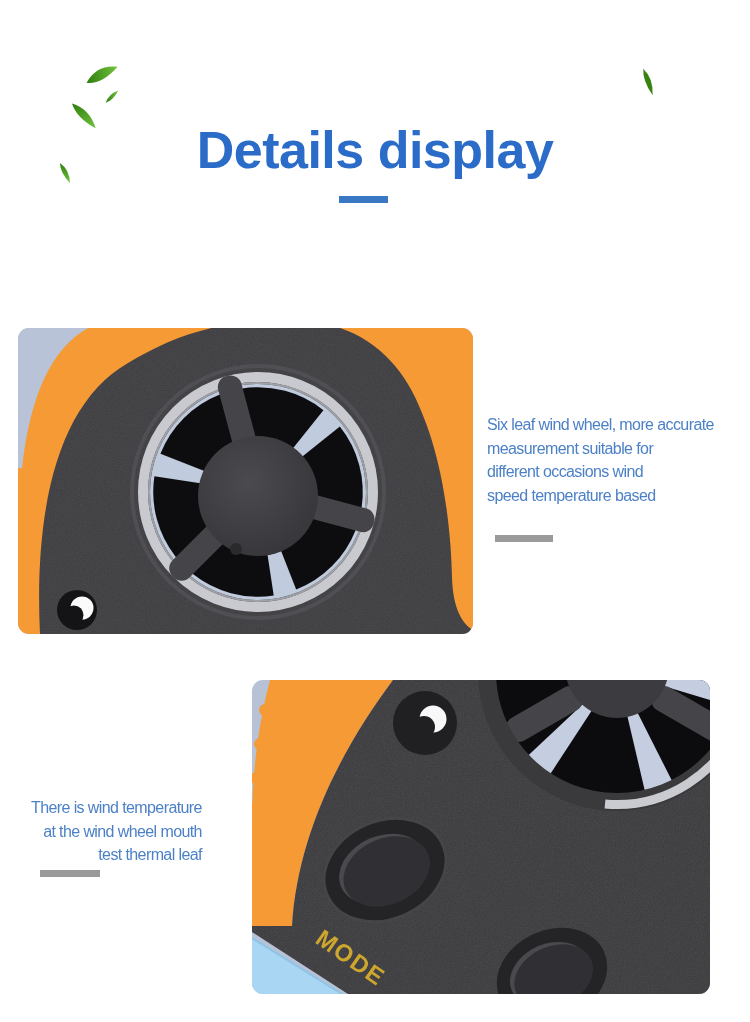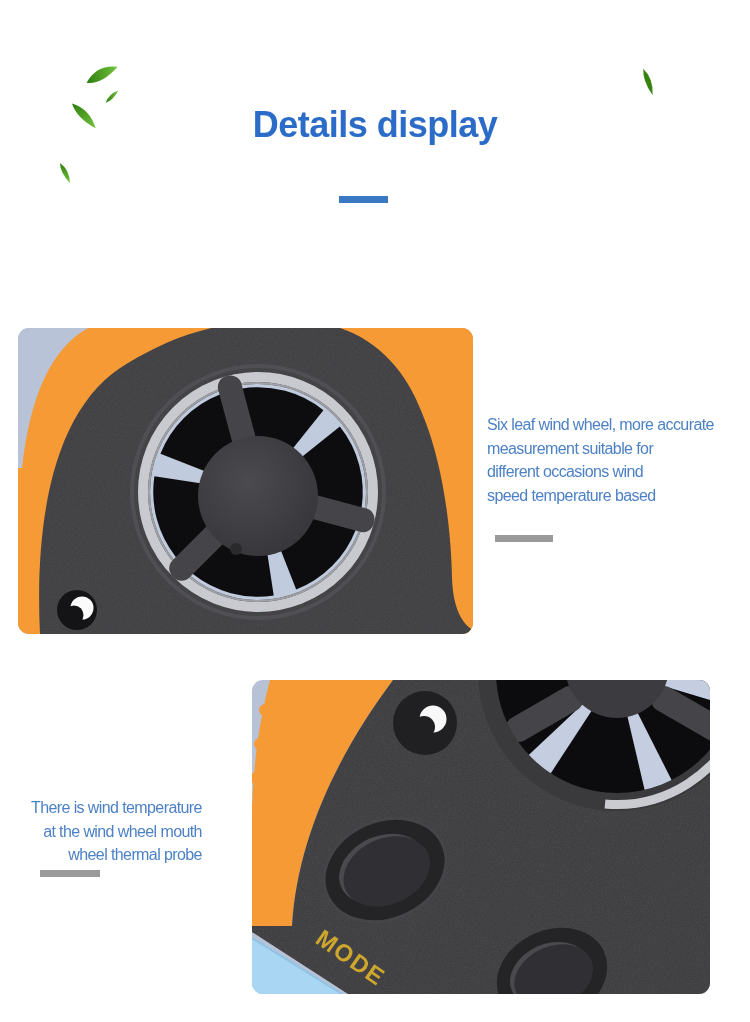--- a/index.html
+++ b/index.html
@@ -2,22 +2,22 @@
 <html><head>
 <meta charset="utf-8">
 <style>
   html,body{margin:0;padding:0;background:#ffffff;}
   #page{
     position:relative;width:750px;height:1022px;background:#ffffff;overflow:hidden;
     font-family:"Liberation Sans", sans-serif;
   }
   .abs{position:absolute;}
   #page-title{
-    position:absolute;left:0;top:104px;width:750px;text-align:center;
-    font-size:36px;font-weight:700;letter-spacing:-0.5px;color:#2b6cc8;margin:0;
+    position:absolute;left:0;top:120px;width:750px;text-align:center;
+    font-size:52px;font-weight:700;letter-spacing:-0.5px;color:#2b6cc8;margin:0;
   }
   #title-accent-bar{
     position:absolute;left:339px;top:196px;width:49px;height:7px;background:#3b78c4;
   }
   .photo-card{position:absolute;border-radius:11px;overflow:hidden;}
   #photo-wind-wheel{left:18px;top:328px;width:455px;height:306px;}
   #photo-device-back{left:252px;top:680px;width:458px;height:314px;}
   .caption{
     position:absolute;color:#4c81c6;font-size:16px;line-height:23.5px;
     letter-spacing:-0.6px;white-space:nowrap;
@@ -178,17 +178,17 @@
       <text transform="translate(62,262) rotate(35)" font-family="Liberation Sans, sans-serif" font-size="24" font-weight="700" letter-spacing="1.5" fill="#cda62e">MODE</text>
 
       <path d="M 0 258 L 90 314 L 0 314 Z" fill="#a9d6f2"></path>
       <path d="M 0 258 L 90 314" fill="none" stroke="#8fc4e6" stroke-width="2"></path>
     </svg>
   </div>
 
   <div class="caption" id="caption-thermal-probe">
     <span>There is wind temperature</span>
     <span>at the wind wheel mouth</span>
-    <span>wheel thermal probe</span>
+    <span>test thermal leaf</span>
   </div>
   <div class="divider-bar" id="divider-2"></div>
 
 </div>
 
 </body></html>

